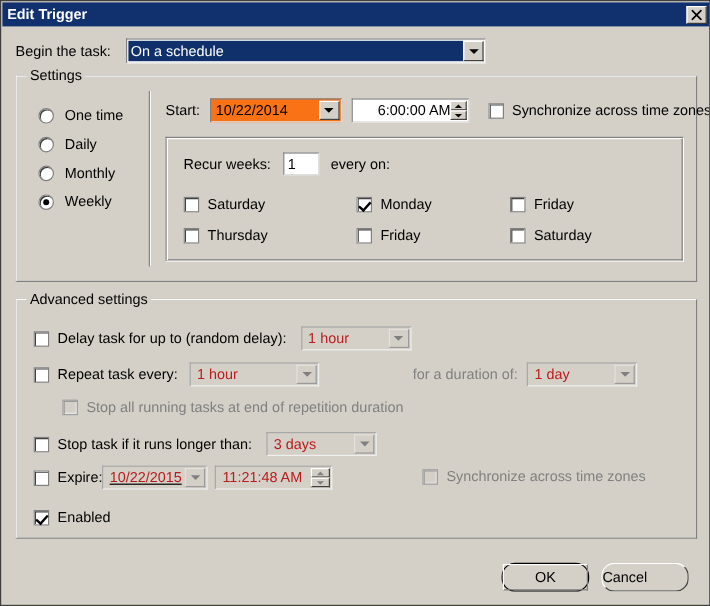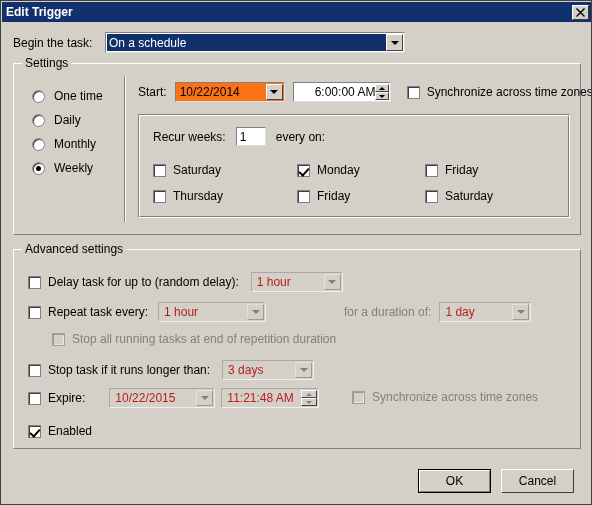--- a/index.html
+++ b/index.html
@@ -335,22 +335,23 @@
   
   .btn {
     position: absolute;
     width: 73px; height: 24px;
     box-sizing: border-box;
     background: #d4d0c8;
     border-top: 1px solid #ffffff;
     border-left: 1px solid #ffffff;
     border-right: 1px solid #404040;
     border-bottom: 1px solid #404040;
-    display: flex; align-items: center; justify-content: center;
+    display: flex; align-items: center; justify-content: flex-start;
     font-size: 12px;
+    border-radius: 11px;
   }
   .btn.default {
     border: 1px solid #000000;
     padding: 0;
   }
   .btn.default .btn-face {
     width: 100%; height: 100%;
     box-sizing: border-box;
     border-top: 1px solid #ffffff;
     border-left: 1px solid #ffffff;
@@ -530,21 +531,21 @@
             <div class="tri-down dis"></div>
           </div>
       </div>
     </div>
 
     <div class="adv-row" style="left:14px; top:138px;">
       <div class="cb-row">
         <span class="checkbox"></span>
         <span>Expire:</span>
       </div>
-      <div class="dis-combo" style="width:106px; margin-left:24px;">
+      <div class="dis-combo" style="width:88px; margin-left:0;text-decoration:underline;">
         <div class="val">10/22/2015</div>
         <div class="combo-arrow dis">
             <div class="tri-down dis"></div>
           </div>
       </div>
       <div class="dis-combo" style="width:98px; margin-left:6px;">
         <div class="val">11:21:48 AM</div>
         <div class="spinner">
           <div class="spin-btn">
               <span class="tri-up-s dis"></span>

